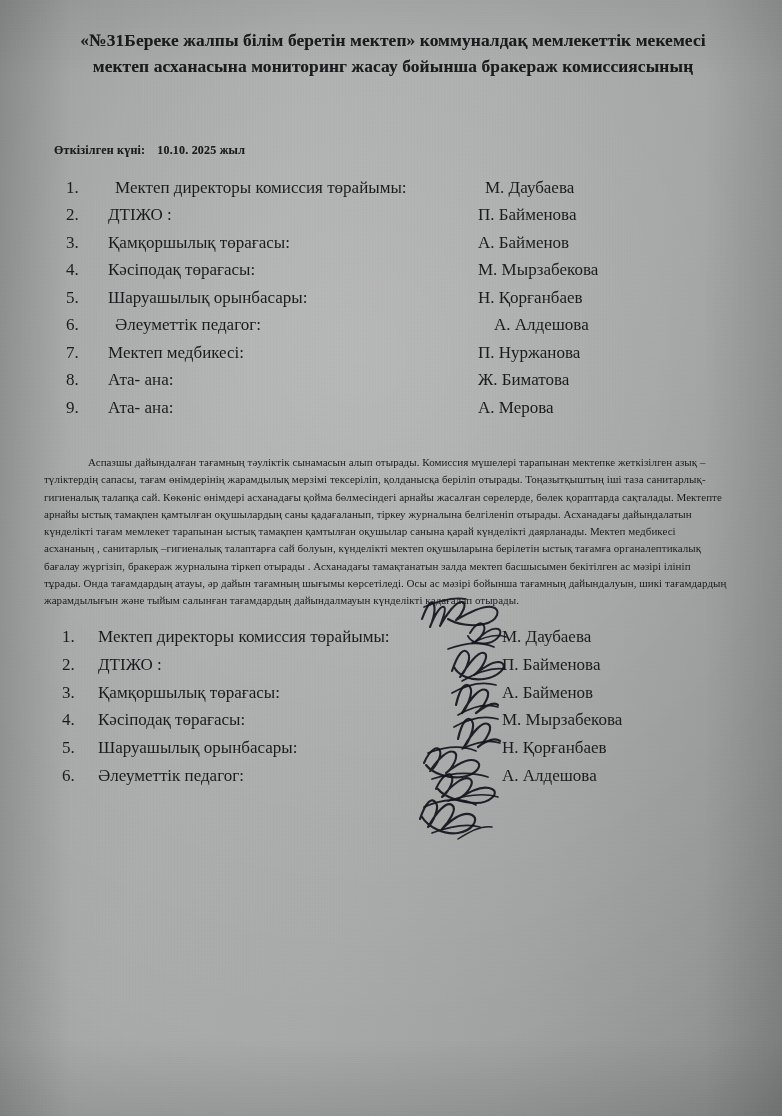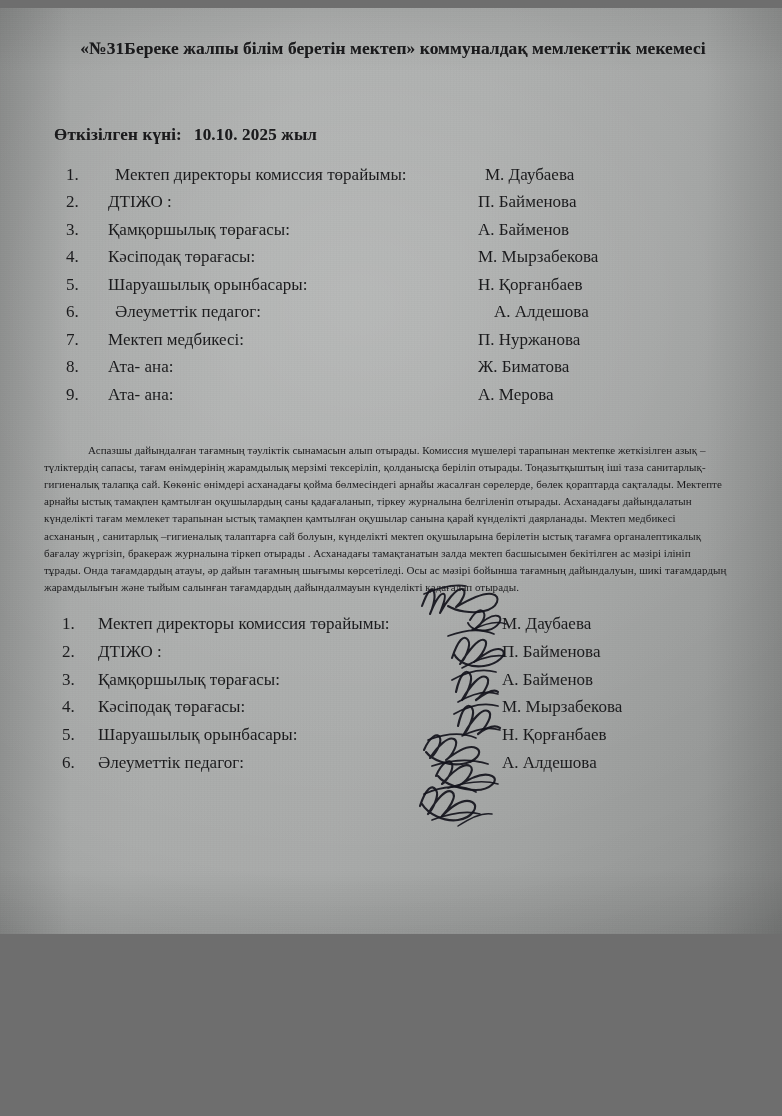--- a/index.html
+++ b/index.html
@@ -5,22 +5,22 @@
 <style>
   html, body {
     margin: 0;
     padding: 0;
     background: #6e6e6e;
   }
 
   .page {
     position: relative;
     width: 782px;
-    height: 926px;
-    margin: 8px auto;
+    height: 1116px;
+    margin: 0 auto;
     overflow: hidden;
     background:
       radial-gradient(ellipse 120% 90% at 46% 32%, rgba(255,255,255,0.16) 0%, rgba(255,255,255,0.05) 40%, rgba(0,0,0,0.00) 68%, rgba(0,0,0,0.07) 100%),
       linear-gradient(102deg, #9a9c9b 0%, #a4a6a5 14%, #abadac 32%, #a9abaa 52%, #a2a4a3 72%, #989a99 88%, #8e908f 100%);
     color: #1b1b1d;
     font-family: "Liberation Serif", "DejaVu Serif", serif;
     -webkit-font-smoothing: antialiased;
   }
 
   
@@ -61,21 +61,21 @@
     text-shadow: 0 0 .6px rgba(0,0,0,.35);
   }
   .doc-title .tline { display: block; }
   .doc-title .tline.l3 { letter-spacing: .5px; }
 
   
   .date-row {
     margin: 0;
     padding: 63px 12px 0 54px;
     font-weight: bold;
-    font-size: 17px;
+    font-size: 12px;
     letter-spacing: .2px;
     text-shadow: 0 0 .5px rgba(0,0,0,.3);
   }
   .date-row .date-val { margin-left: 12px; font-weight: bold; }
 
   .participants-head {
     margin: 0;
     padding: 25px 0 0 54px;
     font-weight: bold;
     font-size: 17px;
@@ -179,20 +179,21 @@
 </head>
 <body>
 
 <div class="page">
   <div class="vignette"></div>
 
   <div class="content">
 
     <h1 class="doc-title">
       <span class="tline l1">«№31Береке жалпы білім беретін мектеп» коммуналдақ мемлекеттік мекемесі</span>
+      <span class="tline l2">мектеп асханасына мониторинг жасау бойынша бракераж комиссиясының</span>
     </h1>
 
     <p class="date-row">
       <span>Өткізілген күні:</span><span class="date-val">10.10. 2025 жыл</span>
     </p>
 
 
     <ul class="roster">
       <li class="row ind">
         <span class="num">1.</span>

